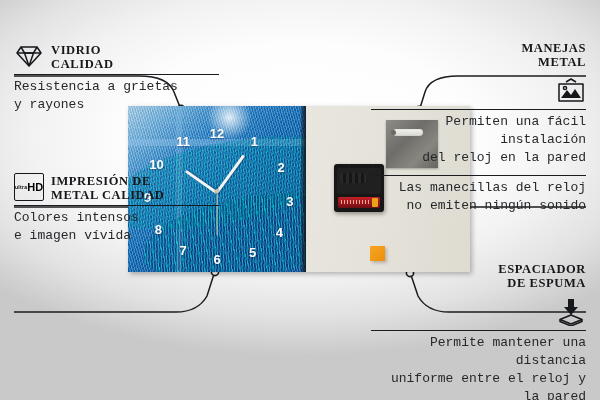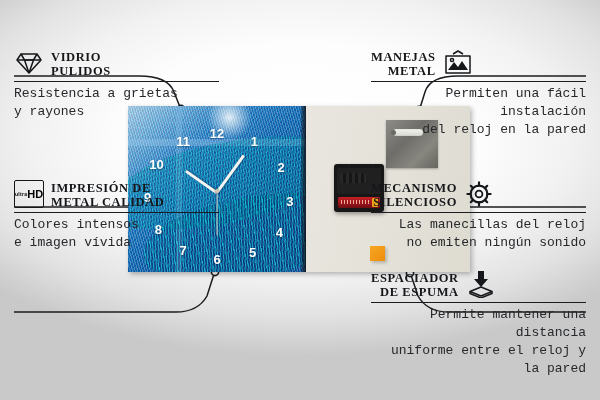--- a/index.html
+++ b/index.html
@@ -7,23 +7,23 @@
     width:600px;height:400px;overflow:hidden;
     font-family:"Liberation Serif", serif;
     background:#ffffff;
   }
   #stage{
     position:relative;width:600px;height:400px;
     background:
       radial-gradient(ellipse 70% 55% at 50% 34%, #ffffff 0%, #fdfdfd 42%, #f2f2f2 64%, #e2e2e2 82%, #c9c9c9 100%);
   }
   
-  .feat{position:absolute;width:205px;margin-top:7px;}
+  .feat{position:absolute;width:205px;}
   .feat .head{display:flex;align-items:flex-end;gap:7px;}
-  .feat.right .head{flex-direction:row;}
+  .feat.right .head{flex-direction:column;justify-content:flex-end;}
   .ficon{width:30px;height:30px;flex:0 0 30px;display:flex;align-items:center;justify-content:center;}
   .ficon svg{display:block;}
   .titles{line-height:1.12;}
   .t1,.t2{
     font-family:"Liberation Serif", serif;
     font-weight:700;font-size:12.5px;letter-spacing:.6px;color:#15171a;
     white-space:nowrap;
   }
   .feat.right .titles{text-align:right;}
   .rule{height:1.4px;background:#1a1c1f;margin-top:3px;width:100%;}
@@ -198,21 +198,21 @@
             <path d="M6,3 H22 L26,9 L14,22 L2,9 Z"></path>
             <path d="M2,9 H26"></path>
               <path d="M6,3 L9.5,9 L14,22"></path>
               <path d="M22,3 L18.5,9 L14,22"></path>
             <path d="M9.5,9 H18.5"></path>
           </g>
         </svg>
       </div>
       <div class="titles">
         <div class="t1">VIDRIO</div>
-        <div class="t2">PULIDOS</div>
+        <div class="t2">CALIDAD</div>
       </div>
     </div>
     <div class="rule"></div>
     <div class="desc" style="white-space:pre-line">Resistencia a grietas
 y rayones</div>
   </div>
 
   <div class="feat f-impresion">
     <div class="head">
       <div class="ficon">
@@ -248,36 +248,20 @@
           </g>
         </svg>
       </div>
     </div>
     <div class="rule"></div>
     <div class="desc" style="white-space:pre-line">Permiten una fácil instalación
 del reloj en la pared</div>
   </div>
 
   <div class="feat right f-mecanismo">
-    <div class="head">
-      <div class="titles">
-        <div class="t1">MECANISMO</div>
-        <div class="t2">SILENCIOSO</div>
-      </div>
-      <div class="ficon">
-        <svg width="28" height="28" viewBox="0 0 28 28">
-          <g fill="none" stroke="#15171a" stroke-width="2.2">
-            <circle cx="14" cy="14" r="8.4"></circle>
-            <circle cx="14" cy="14" r="3.4" stroke-width="1.8"></circle>
-            <path d="M14,2.4 v3.2 M14,22.4 v3.2 M2.4,14 h3.2 M22.4,14 h3.2
-                     M5.8,5.8 l2.3,2.3 M19.9,19.9 l2.3,2.3 M22.2,5.8 l-2.3,2.3 M8.1,19.9 l-2.3,2.3" stroke-linecap="round"></path>
-          </g>
-        </svg>
-      </div>
-    </div>
     <div class="rule"></div>
     <div class="desc" style="white-space:pre-line">Las manecillas del reloj
 no emiten ningún sonido</div>
   </div>
 
   <div class="feat right f-espaciador">
     <div class="head">
       <div class="titles">
         <div class="t1">ESPACIADOR</div>
         <div class="t2">DE ESPUMA</div>

